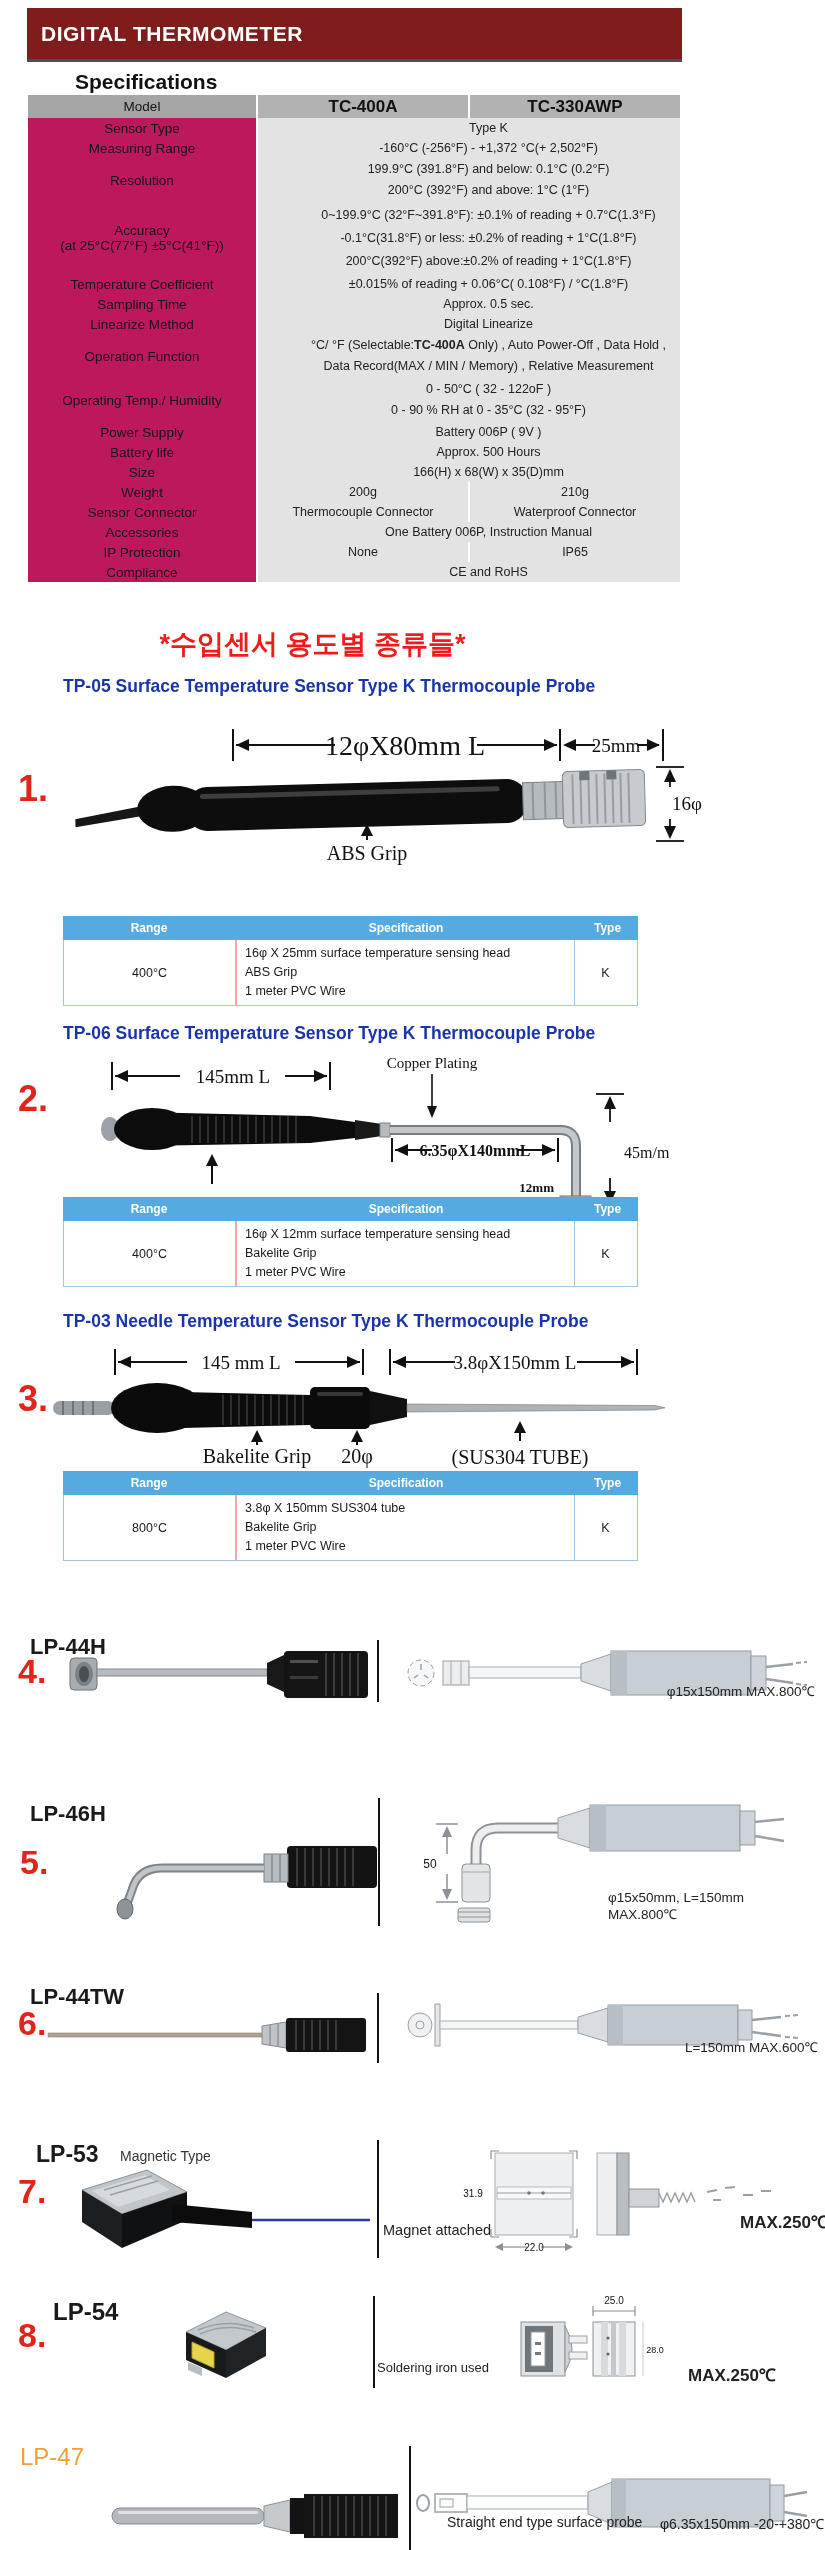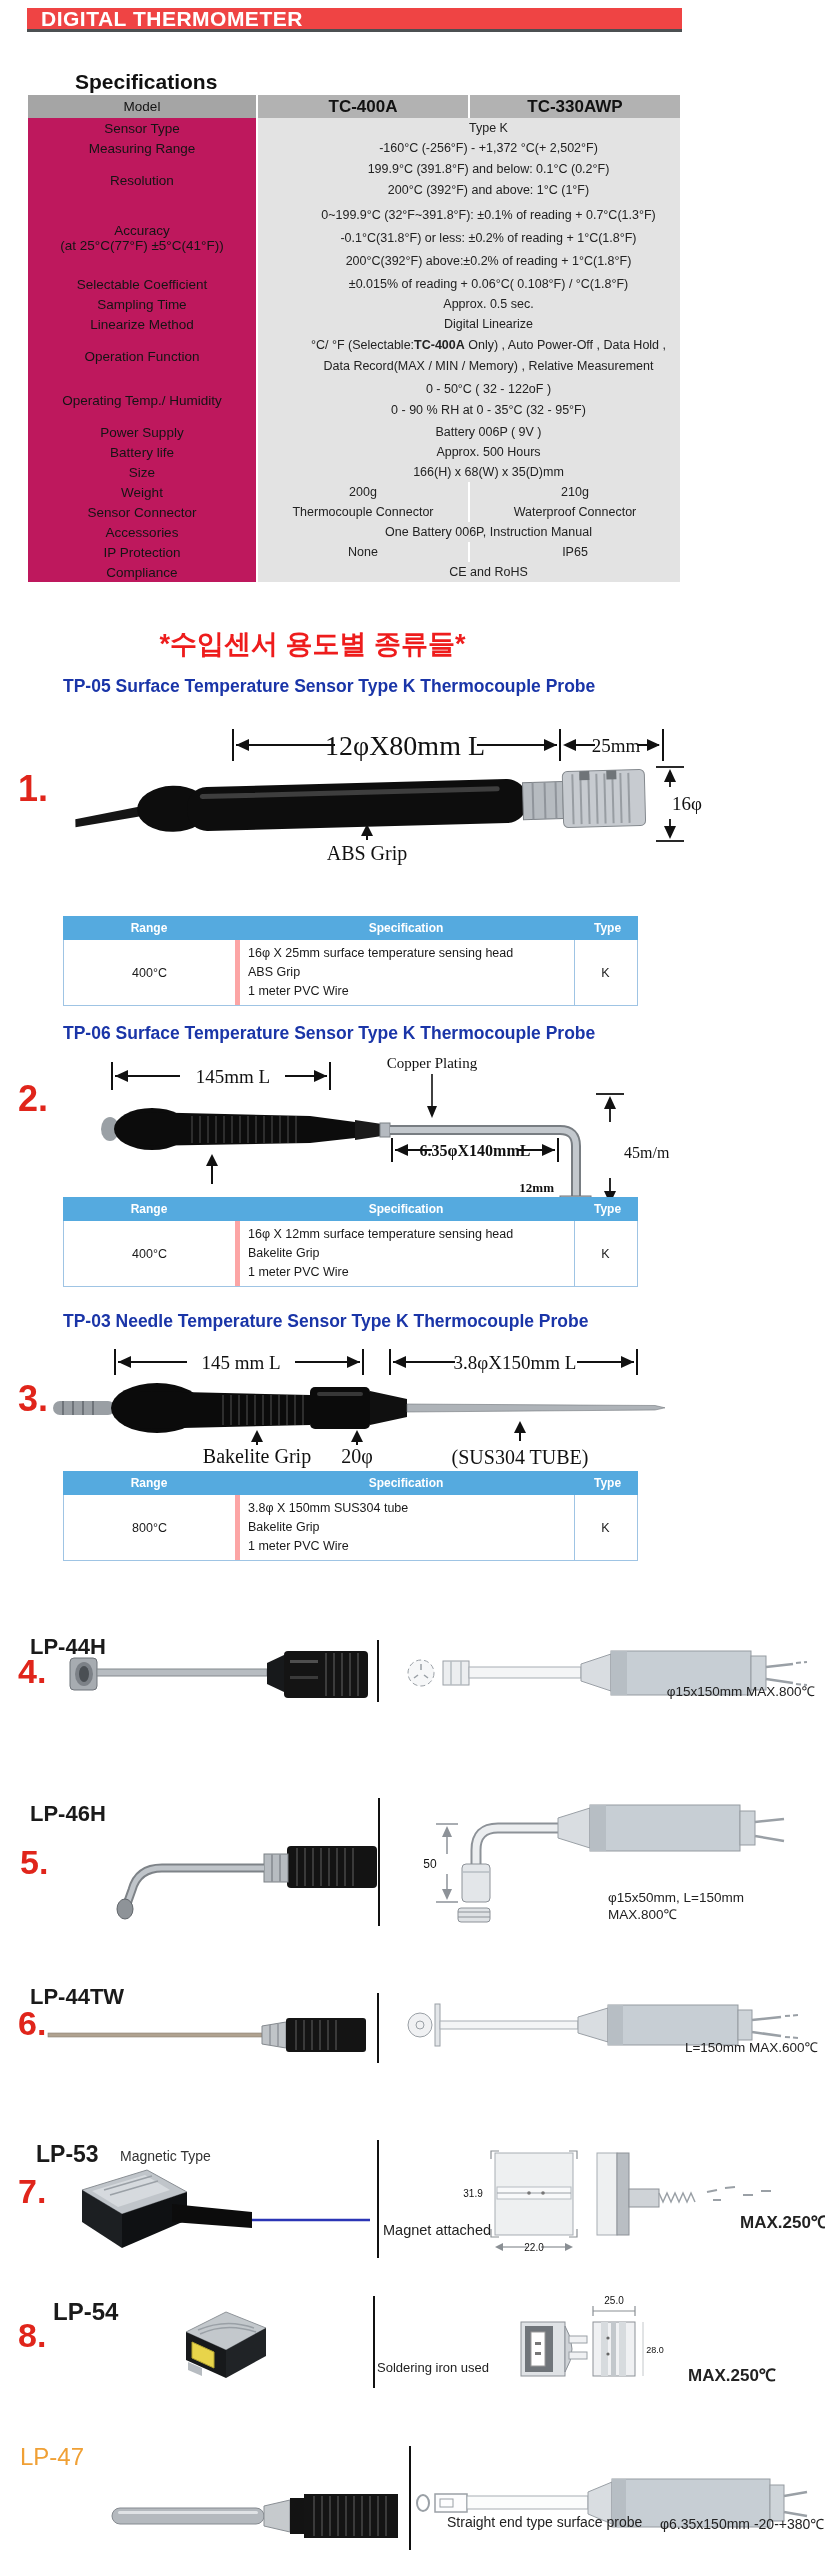--- a/index.html
+++ b/index.html
@@ -1,20 +1,20 @@
 <!DOCTYPE html>
 <html><head>
 <meta charset="utf-8">
 <style>
   html,body{margin:0;padding:0;}
   body{width:825px;height:2550px;position:relative;background:#ffffff;
        font-family:"Liberation Sans",sans-serif;color:#1a1a1a;overflow:hidden;}
   .abs{position:absolute;}
   
-  .banner{left:27px;top:8px;width:655px;height:24px;background:#ef4444;
+  .banner{left:27px;top:8px;width:655px;height:54px;background:#7f1d1d;
           display:flex;align-items:center;padding-left:14px;box-sizing:border-box;
           border-bottom:3px solid #4c5052;}
   .banner span{color:#ffffff;font-size:21px;font-weight:bold;letter-spacing:0.5px;}
   .spec-heading{left:75px;top:70px;font-size:21px;font-weight:bold;color:#111;}
   
   .spec-table{left:28px;top:95px;width:652px;display:flex;flex-direction:column;gap:0;}
   .srow{display:flex;gap:2px;}
   .sl{width:228px;background:#be185d;display:flex;flex-direction:column;
       align-items:center;justify-content:center;text-align:center;
       font-size:13.5px;color:#141414;}
@@ -32,21 +32,21 @@
             font-weight:bold;color:#ee1c1c;}
   .tp-head{left:63px;font-size:17.5px;font-weight:bold;color:#1a35a8;}
   .rednum{font-size:34px;font-weight:bold;color:#e0251b;}
   
   .subtable{left:63px;width:575px;font-size:12.5px;}
   .sth{display:flex;background:#55aadf;color:#fff;font-weight:bold;
        font-size:12px;height:24px;align-items:center;text-align:center;}
   .sth .c1{width:172px;}.sth .c2{width:342px;}.sth .c3{width:61px;}
   .stb{display:flex;border:1px solid #9fc4e4;border-top:none;background:#fff;box-sizing:border-box;}
   .stb .c1{width:171px;display:flex;align-items:center;justify-content:center;}
-  .stb .c2{width:340px;border-left:5px solid #fca5a5;border-right:1px solid #9fc4e4;
+  .stb .c2{width:340px;border-left:2px solid #fca5a5;border-right:1px solid #9fc4e4;
            padding:4px 2px 4px 8px;box-sizing:border-box;}
   .stb .c2 div{line-height:19px;}
   .stb .c3{width:61px;display:flex;align-items:center;justify-content:center;}
   
   .lp-label{font-size:22px;font-weight:600;color:#1a1a1a;}
   .lp-sub{font-size:14px;color:#333;}
   .divider{width:2px;background:#111;}
   .cap{font-size:13.5px;color:#222;}
   .capb{font-size:17px;color:#222;font-weight:700;}
   svg text{font-family:"Liberation Serif",serif;fill:#111;}
@@ -88,21 +88,21 @@
       <div>Accuracy</div>
       <div>(at 25°C(77°F) ±5°C(41°F))</div>
     </div>
     <div class="sv">
       <div class="ln" style="line-height:23px">0~199.9°C (32°F~391.8°F): ±0.1% of reading + 0.7°C(1.3°F)</div>
       <div class="ln" style="line-height:23px">-0.1°C(31.8°F) or less: ±0.2% of reading + 1°C(1.8°F)</div>
       <div class="ln" style="line-height:23px">200°C(392°F) above:±0.2% of reading + 1°C(1.8°F)</div>
     </div>
   </div>
   <div class="srow" style="height:20px">
-    <div class="sl">Selectable Coefficient</div>
+    <div class="sl">Temperature Coefficient</div>
     <div class="sv">±0.015% of reading + 0.06°C( 0.108°F) / °C(1.8°F)</div>
   </div>
   <div class="srow" style="height:20px">
     <div class="sl">Sampling Time</div>
     <div class="sv">Approx. 0.5 sec.</div>
   </div>
   <div class="srow" style="height:20px">
     <div class="sl">Linearize Method</div>
     <div class="sv">Digital Linearize</div>
   </div>

